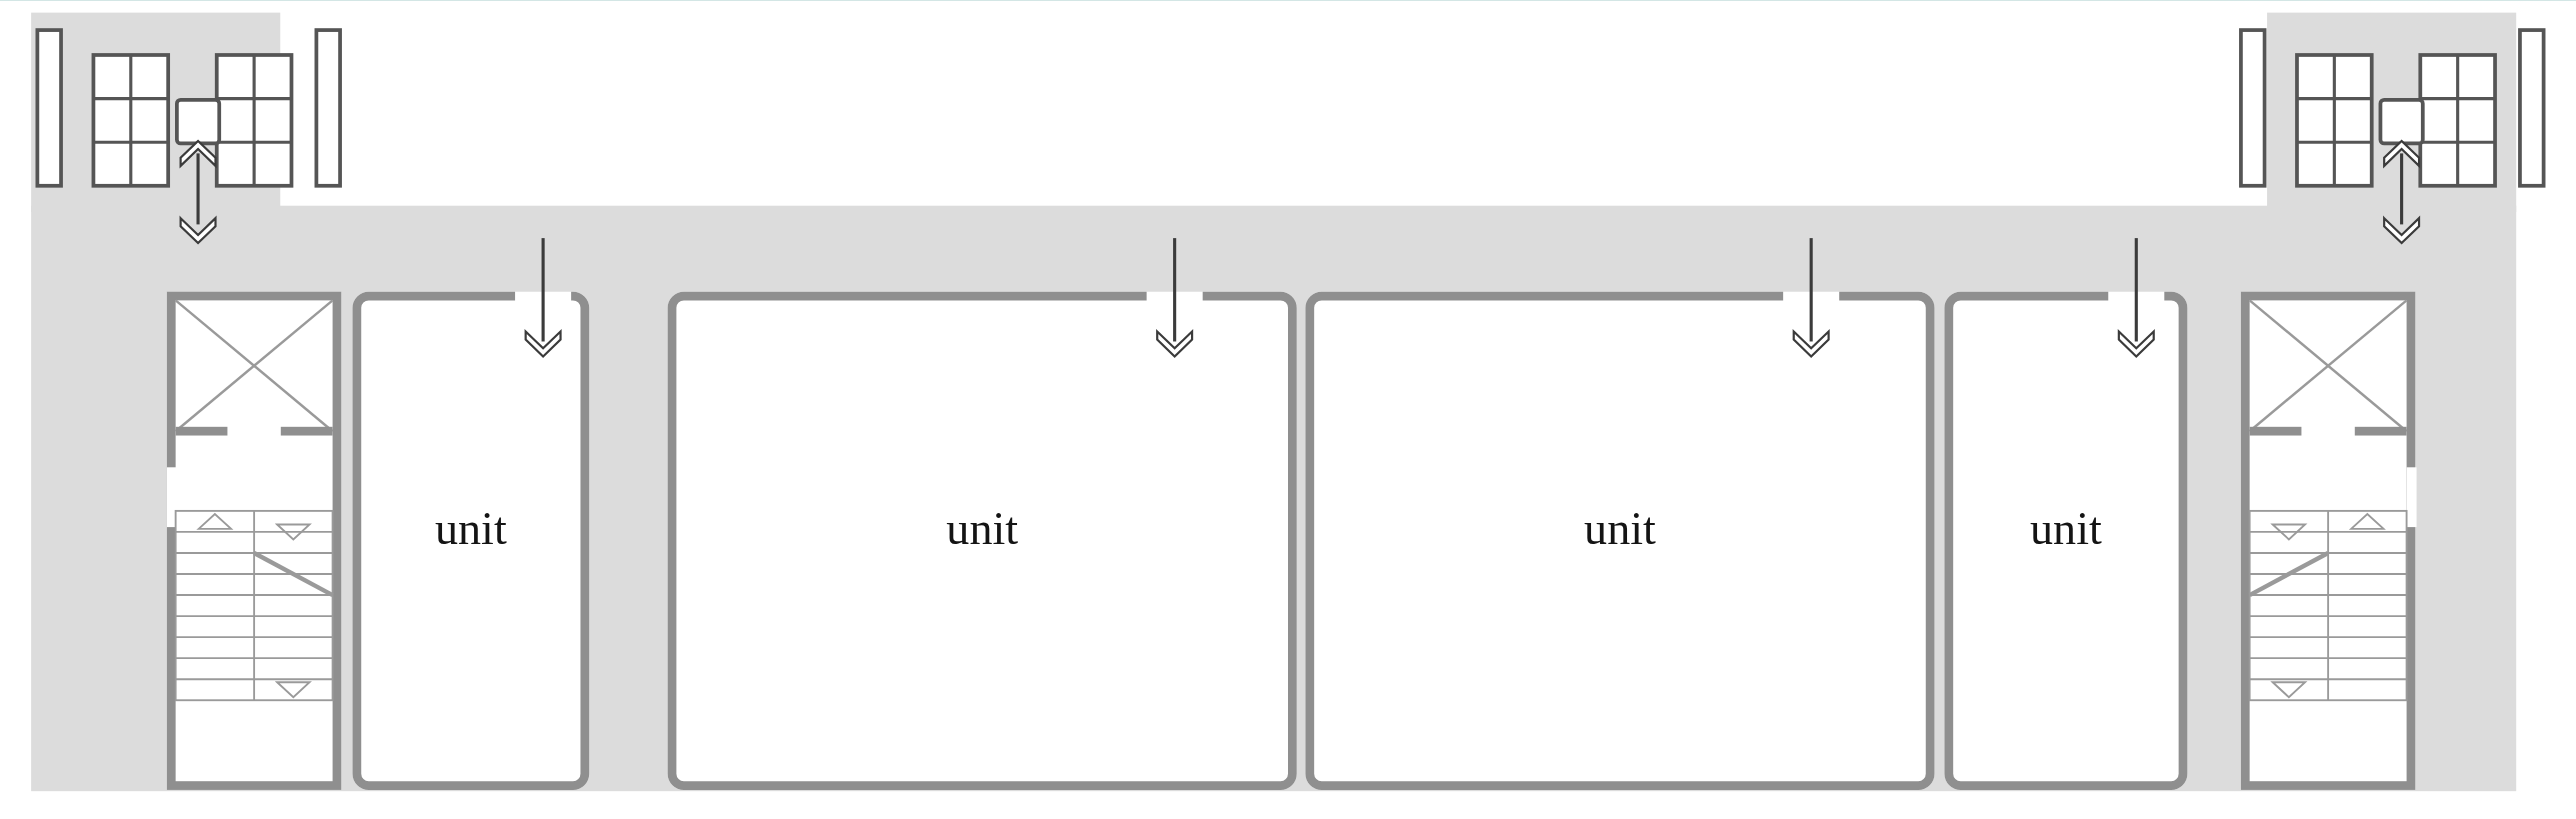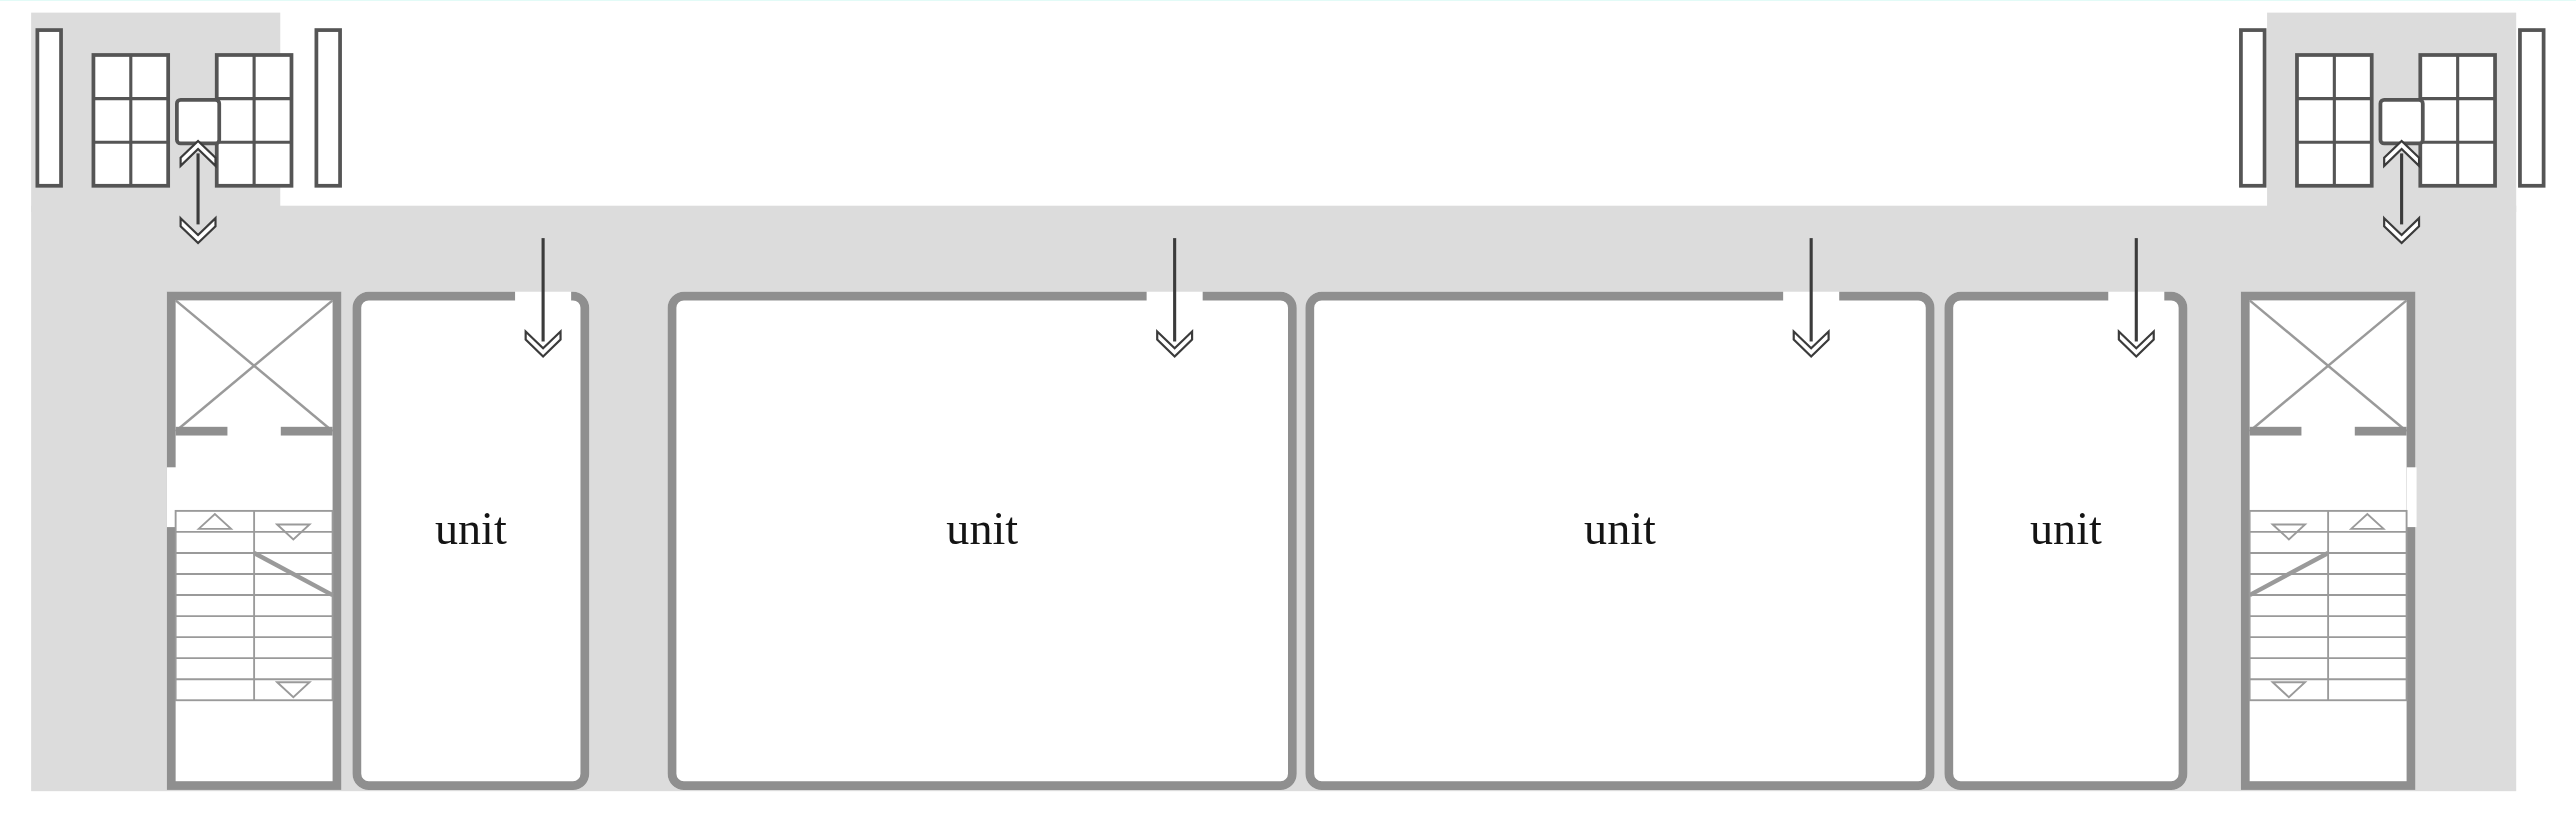--- a/index.html
+++ b/index.html
@@ -5,21 +5,21 @@
   html, body {
     margin: 0;
     padding: 0;
     background: #ffffff;
     font-family: "Liberation Sans", sans-serif;
   }
   #plan-root {
     position: relative;
     width: 2576px;
     height: 820px;
-    background: #5eead4;
+    background: #0f766e;
     overflow: hidden;
   }
   #plan-svg {
     display: block;
     width: 2576px;
     height: 820px;
   }
   .unit-label {
     font-family: "Liberation Serif", "DejaVu Serif", serif;
     fill: #141414;

